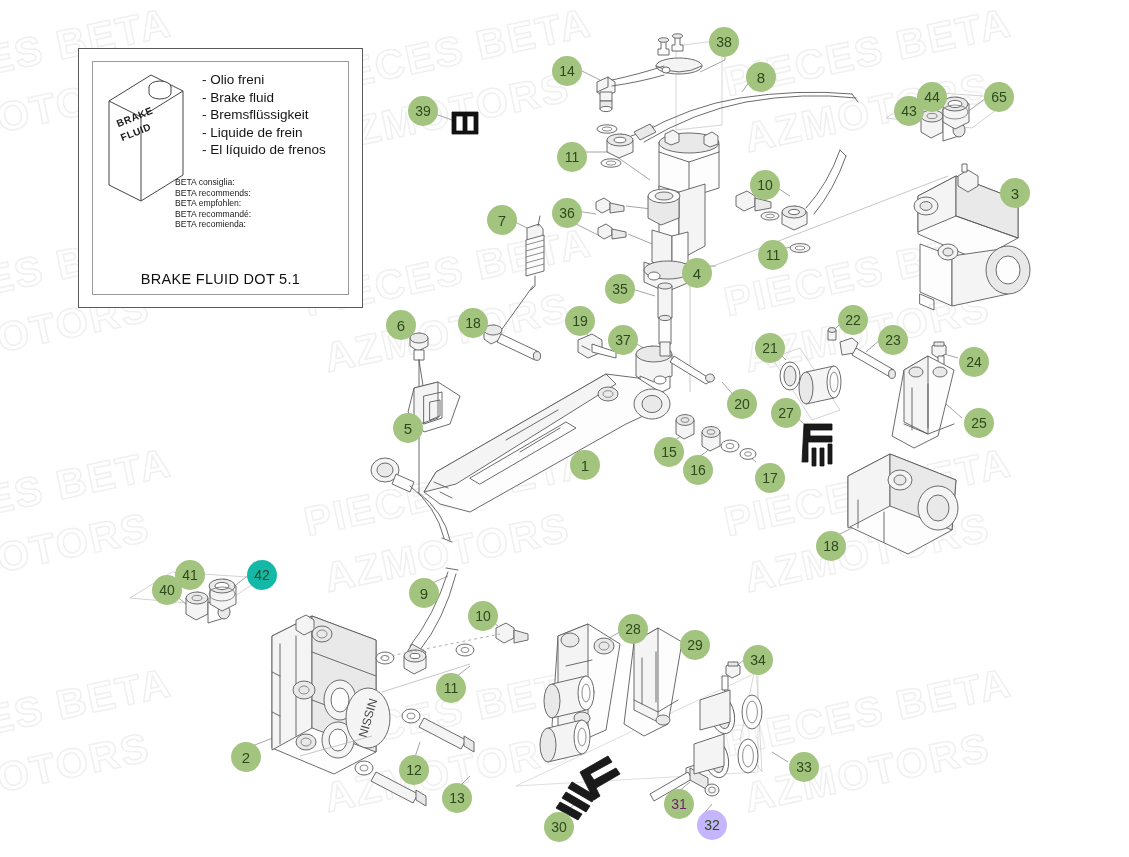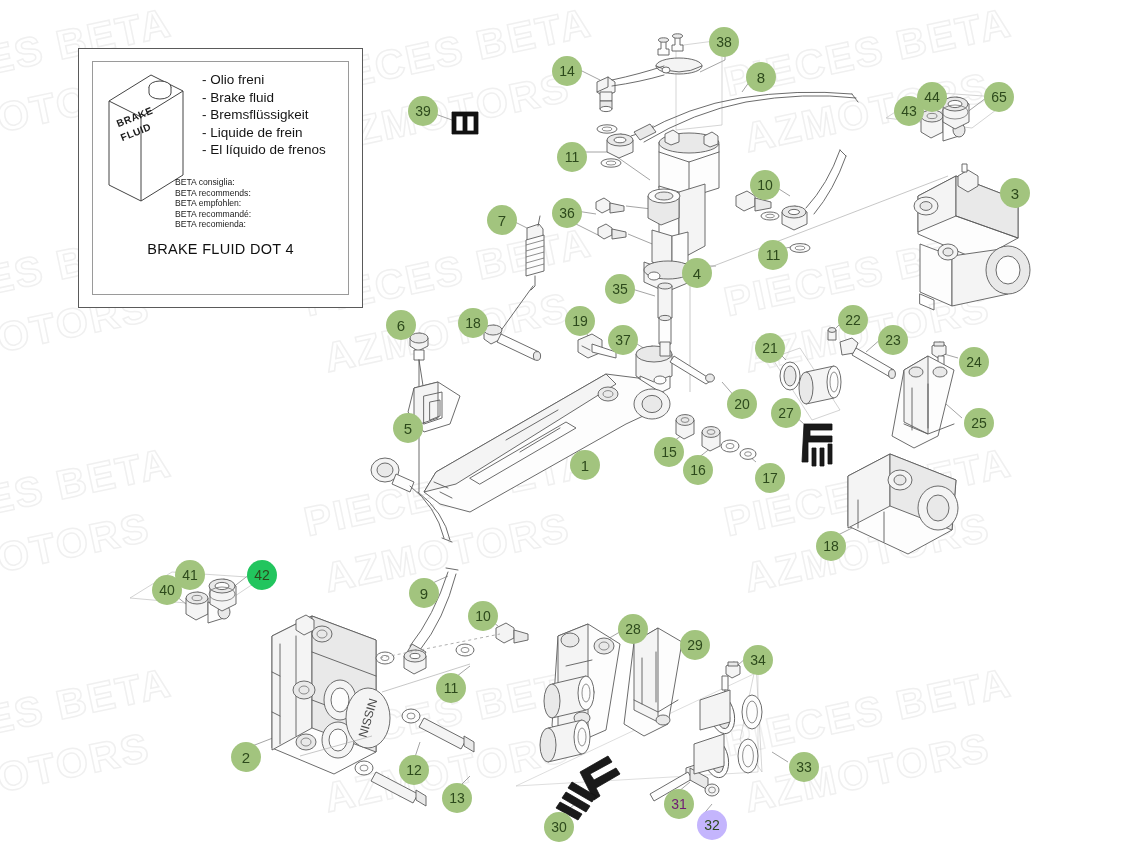--- a/index.html
+++ b/index.html
@@ -680,21 +680,21 @@
     </div>
 
     <div id="fluid-list">
       <div>- Olio freni</div>
       <div>- Brake fluid</div>
       <div>- Bremsflüssigkeit</div>
       <div>- Liquide de frein</div>
       <div>- El líquido de frenos</div>
     </div>
 
-    <div class="dot-line" id="dot4">BRAKE FLUID DOT 4</div>
+    <div class="dot-line" id="dot51">BRAKE FLUID DOT 5.1</div>
   </div>
 
   <div id="callout-layer">
       <div class="callout w2" style="left: 709px; top: 27px; background: rgb(162, 196, 126); color: rgb(45, 74, 28);">38</div>
       <div class="callout w2" style="left: 552px; top: 56px; background: rgb(162, 196, 126); color: rgb(45, 74, 28);">14</div>
       <div class="callout" style="left: 746px; top: 62px; background: rgb(162, 196, 126); color: rgb(45, 74, 28);">8</div>
       <div class="callout w2" style="left: 917px; top: 82px; background: rgb(162, 196, 126); color: rgb(45, 74, 28);">44</div>
       <div class="callout w2" style="left: 984px; top: 82px; background: rgb(162, 196, 126); color: rgb(45, 74, 28);">65</div>
       <div class="callout w2" style="left: 408px; top: 96px; background: rgb(162, 196, 126); color: rgb(45, 74, 28);">39</div>
       <div class="callout w2" style="left: 894px; top: 96px; background: rgb(162, 196, 126); color: rgb(45, 74, 28);">43</div>
@@ -717,21 +717,21 @@
       <div class="callout w2" style="left: 727px; top: 389px; background: rgb(162, 196, 126); color: rgb(45, 74, 28);">20</div>
       <div class="callout w2" style="left: 771px; top: 398px; background: rgb(162, 196, 126); color: rgb(45, 74, 28);">27</div>
       <div class="callout" style="left: 393px; top: 413px; background: rgb(162, 196, 126); color: rgb(45, 74, 28);">5</div>
       <div class="callout w2" style="left: 964px; top: 408px; background: rgb(162, 196, 126); color: rgb(45, 74, 28);">25</div>
       <div class="callout w2" style="left: 654px; top: 437px; background: rgb(162, 196, 126); color: rgb(45, 74, 28);">15</div>
       <div class="callout" style="left: 570px; top: 450px; background: rgb(162, 196, 126); color: rgb(45, 74, 28);">1</div>
       <div class="callout w2" style="left: 683px; top: 455px; background: rgb(162, 196, 126); color: rgb(45, 74, 28);">16</div>
       <div class="callout w2" style="left: 755px; top: 463px; background: rgb(162, 196, 126); color: rgb(45, 74, 28);">17</div>
       <div class="callout w2" style="left: 816px; top: 531px; background: rgb(162, 196, 126); color: rgb(45, 74, 28);">18</div>
       <div class="callout w2" style="left: 175px; top: 560px; background: rgb(162, 196, 126); color: rgb(45, 74, 28);">41</div>
-      <div class="callout w2" style="left: 247px; top: 560px; background: #22c55e; color: rgb(45, 74, 28);">42</div>
+      <div class="callout w2" style="left: 247px; top: 560px; background: #14b8a6; color: rgb(45, 74, 28);">42</div>
       <div class="callout w2" style="left: 152px; top: 575px; background: rgb(162, 196, 126); color: rgb(45, 74, 28);">40</div>
       <div class="callout" style="left: 409px; top: 578px; background: rgb(162, 196, 126); color: rgb(45, 74, 28);">9</div>
       <div class="callout w2" style="left: 468px; top: 601px; background: rgb(162, 196, 126); color: rgb(45, 74, 28);">10</div>
       <div class="callout w2" style="left: 618px; top: 614px; background: rgb(162, 196, 126); color: rgb(45, 74, 28);">28</div>
       <div class="callout w2" style="left: 680px; top: 630px; background: rgb(162, 196, 126); color: rgb(45, 74, 28);">29</div>
       <div class="callout w2" style="left: 743px; top: 645px; background: rgb(162, 196, 126); color: rgb(45, 74, 28);">34</div>
       <div class="callout w2" style="left: 436px; top: 673px; background: rgb(162, 196, 126); color: rgb(45, 74, 28);">11</div>
       <div class="callout" style="left: 231px; top: 742px; background: rgb(162, 196, 126); color: rgb(45, 74, 28);">2</div>
       <div class="callout w2" style="left: 789px; top: 752px; background: rgb(162, 196, 126); color: rgb(45, 74, 28);">33</div>
       <div class="callout w2" style="left: 399px; top: 755px; background: rgb(162, 196, 126); color: rgb(45, 74, 28);">12</div>

